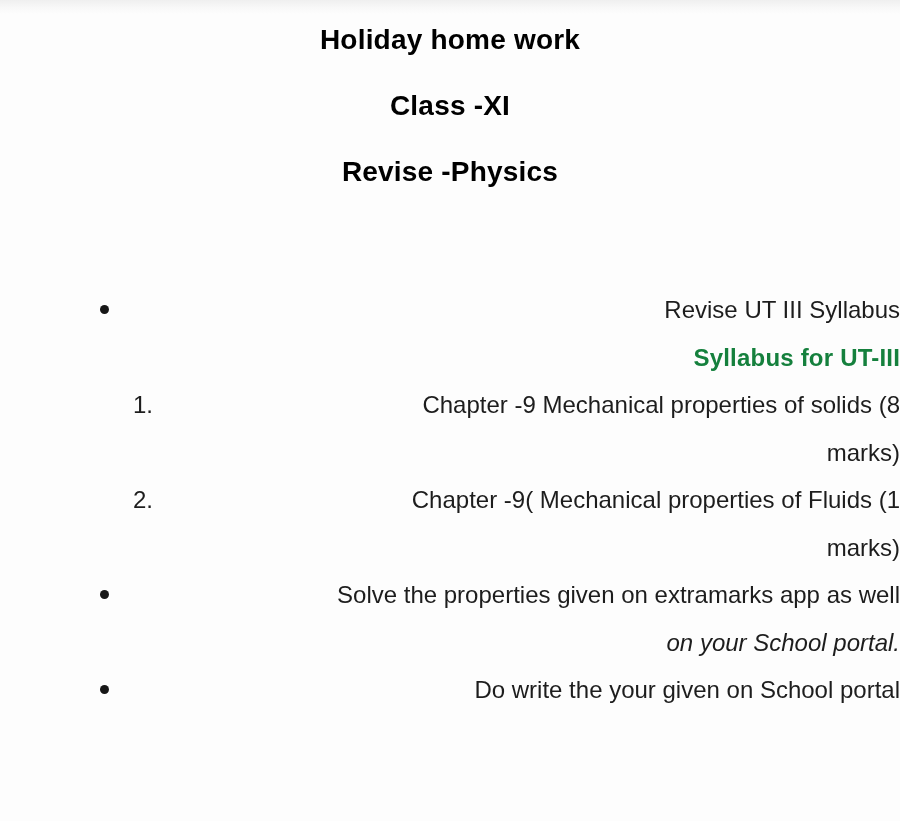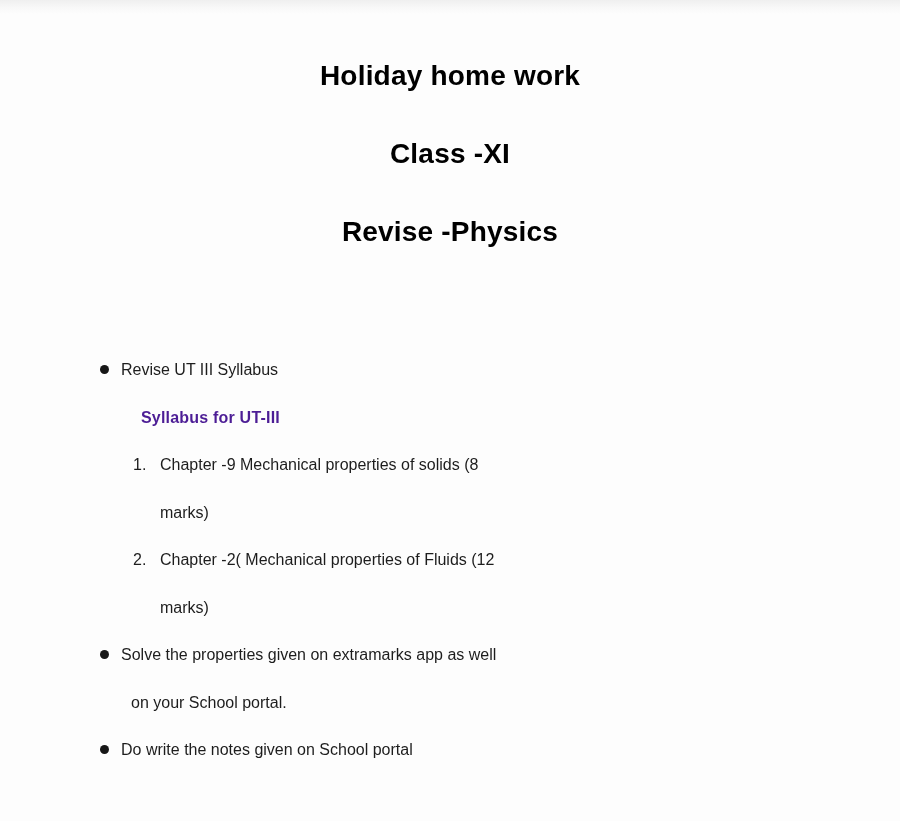--- a/index.html
+++ b/index.html
@@ -22,59 +22,59 @@
     pointer-events: none;
   }
   .headings { padding-top: 23px; }
   .h {
     font-size: 28px;
     font-weight: 700;
     color: #000000;
     text-align: center;
     line-height: 34px;
     letter-spacing: 0.2px;
-    margin-top: 36px;
   }
-  .h + .h { margin-top: 44px; }
+  .h + .h { margin-top: 32px; }
 
   .list {
     margin-top: 97px;
-    font-size: 16px;
+    font-size: 24px;
     line-height: 47.5px;
     color: #1d1d1d;
+    text-align: right;
   }
   .li {
     position: relative;
     padding-left: 121px;
   }
   .dot {
     position: absolute;
     left: 100px;
     top: 19px;
     width: 9px;
     height: 9px;
     border-radius: 50%;
     background: #171717;
   }
   .subheading {
     font-weight: 700;
-    color: #4c1d95;
+    color: #15803d;
     margin-left: 20px;
     letter-spacing: 0.2px;
   }
   .num-item {
     position: relative;
     padding-left: 39px;
   }
   .num-marker {
     position: absolute;
     left: 12px;
     top: 0;
   }
-  .cont { margin-left: 10px; }
+  .cont { margin-left: 10px; font-style: italic; }
 </style>
 </head>
 <body>
 
 <div class="doc">
   <div class="top-shade"></div>
 
   <div class="headings">
     <h1 class="h">Holiday home work</h1>
     <h2 class="h">Class -XI</h2>
@@ -89,30 +89,30 @@
       <div class="subheading">Syllabus for UT-III</div>
 
       <div class="num-item">
         <span class="num-marker">1.</span>
         <div>Chapter -9 Mechanical properties of solids (8</div>
         <div>marks)</div>
       </div>
 
       <div class="num-item">
         <span class="num-marker">2.</span>
-        <div>Chapter -2( Mechanical properties of Fluids (12</div>
+        <div>Chapter -9( Mechanical properties of Fluids (1</div>
         <div>marks)</div>
       </div>
     </div>
 
     <div class="li">
       <span class="dot"></span>
       <div>Solve the properties given on extramarks app as well</div>
       <div class="cont">on your School portal.</div>
     </div>
 
     <div class="li">
       <span class="dot"></span>
-      <div>Do write the notes given on School portal</div>
+      <div>Do write the your given on School portal</div>
     </div>
 
   </div>
 </div>
 
 </body></html>

